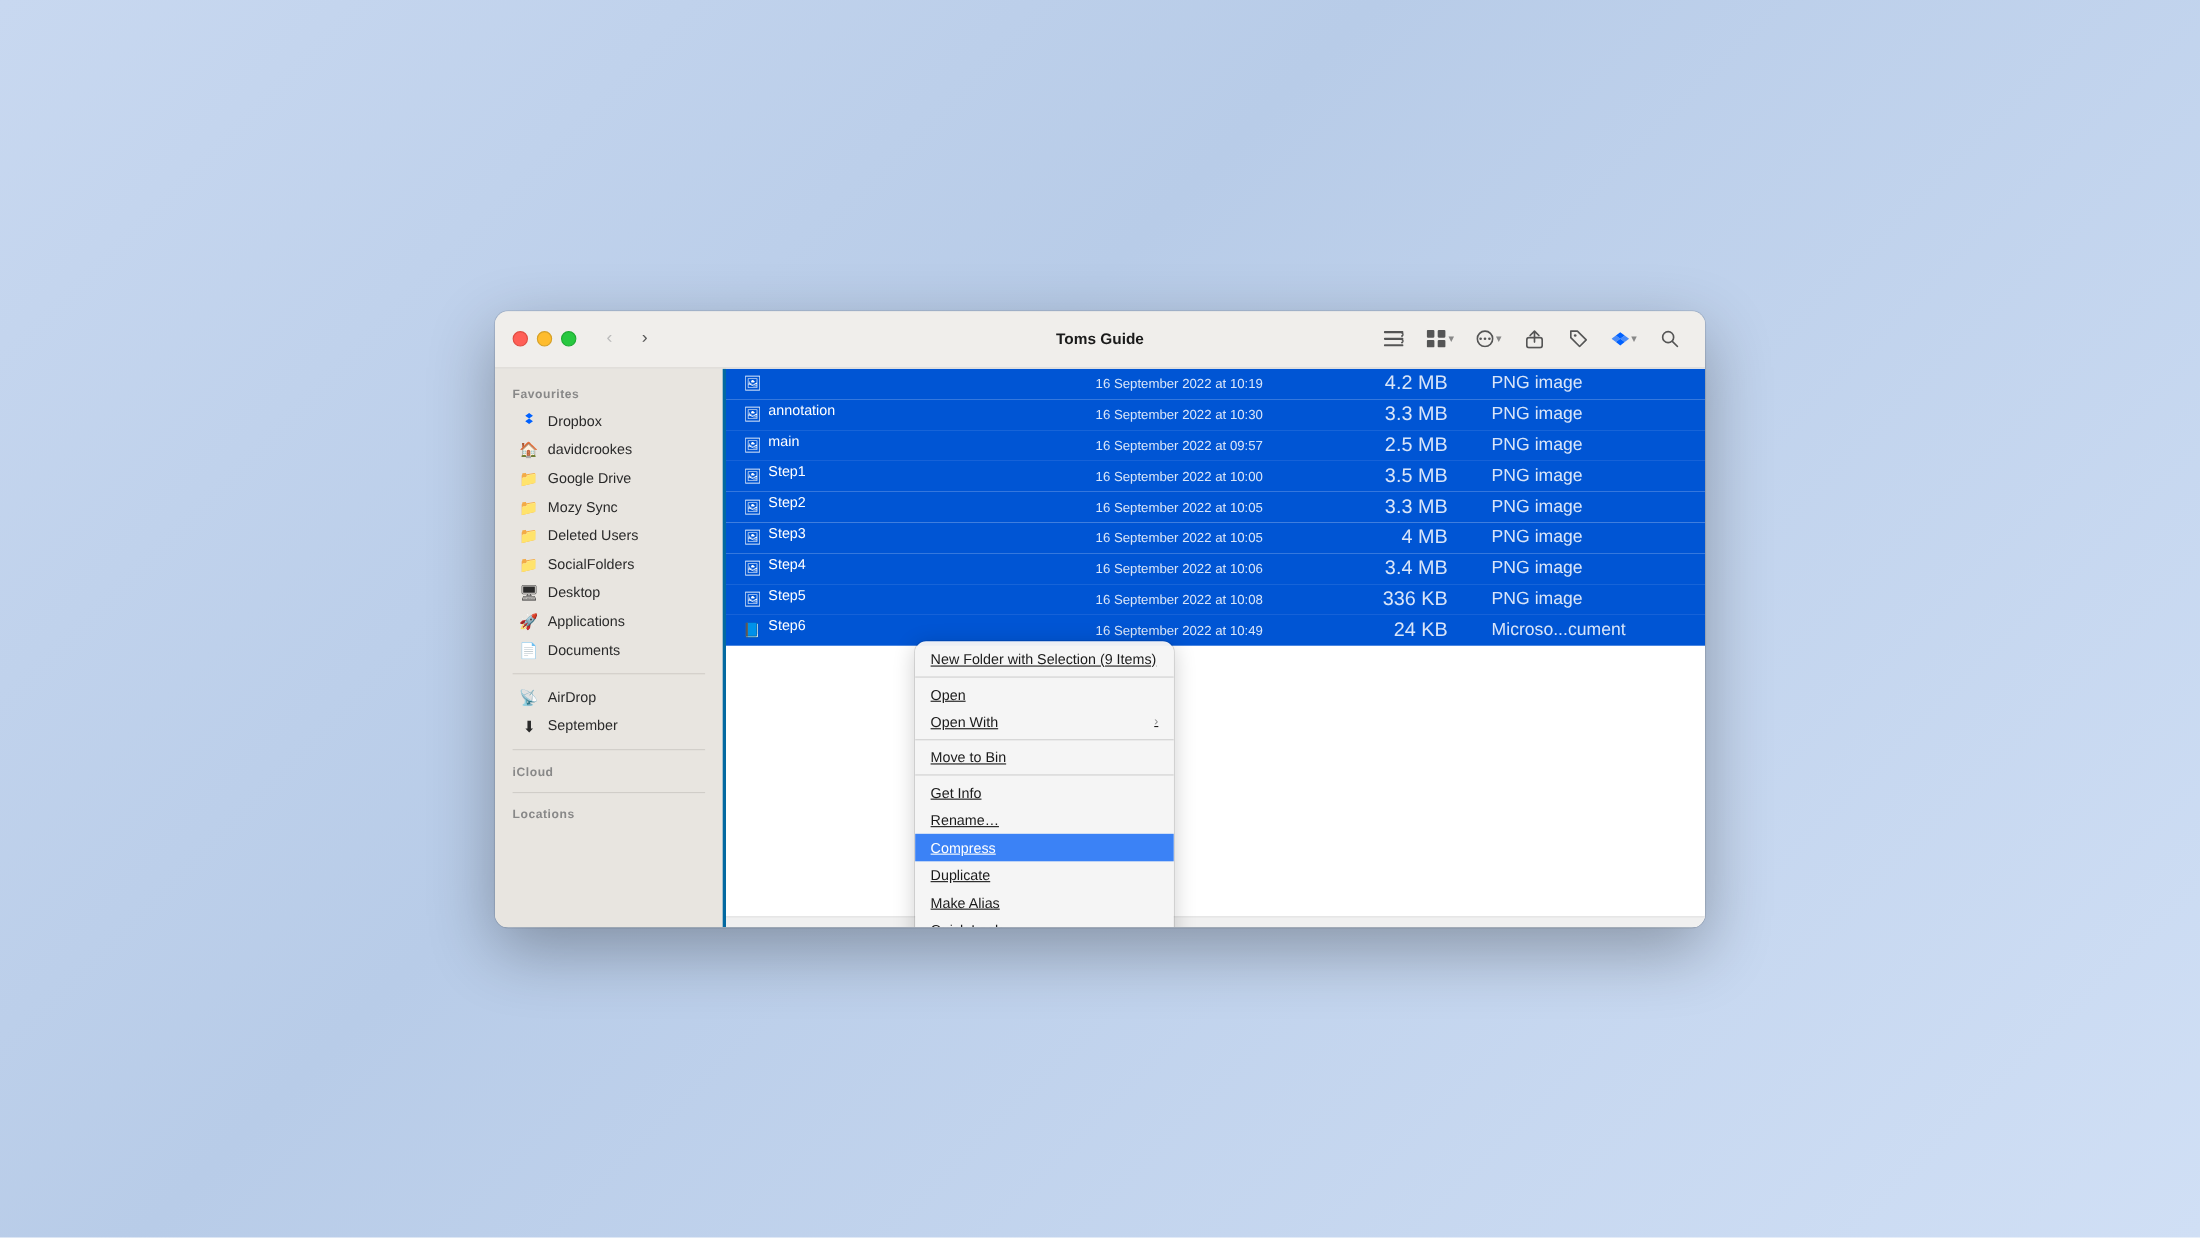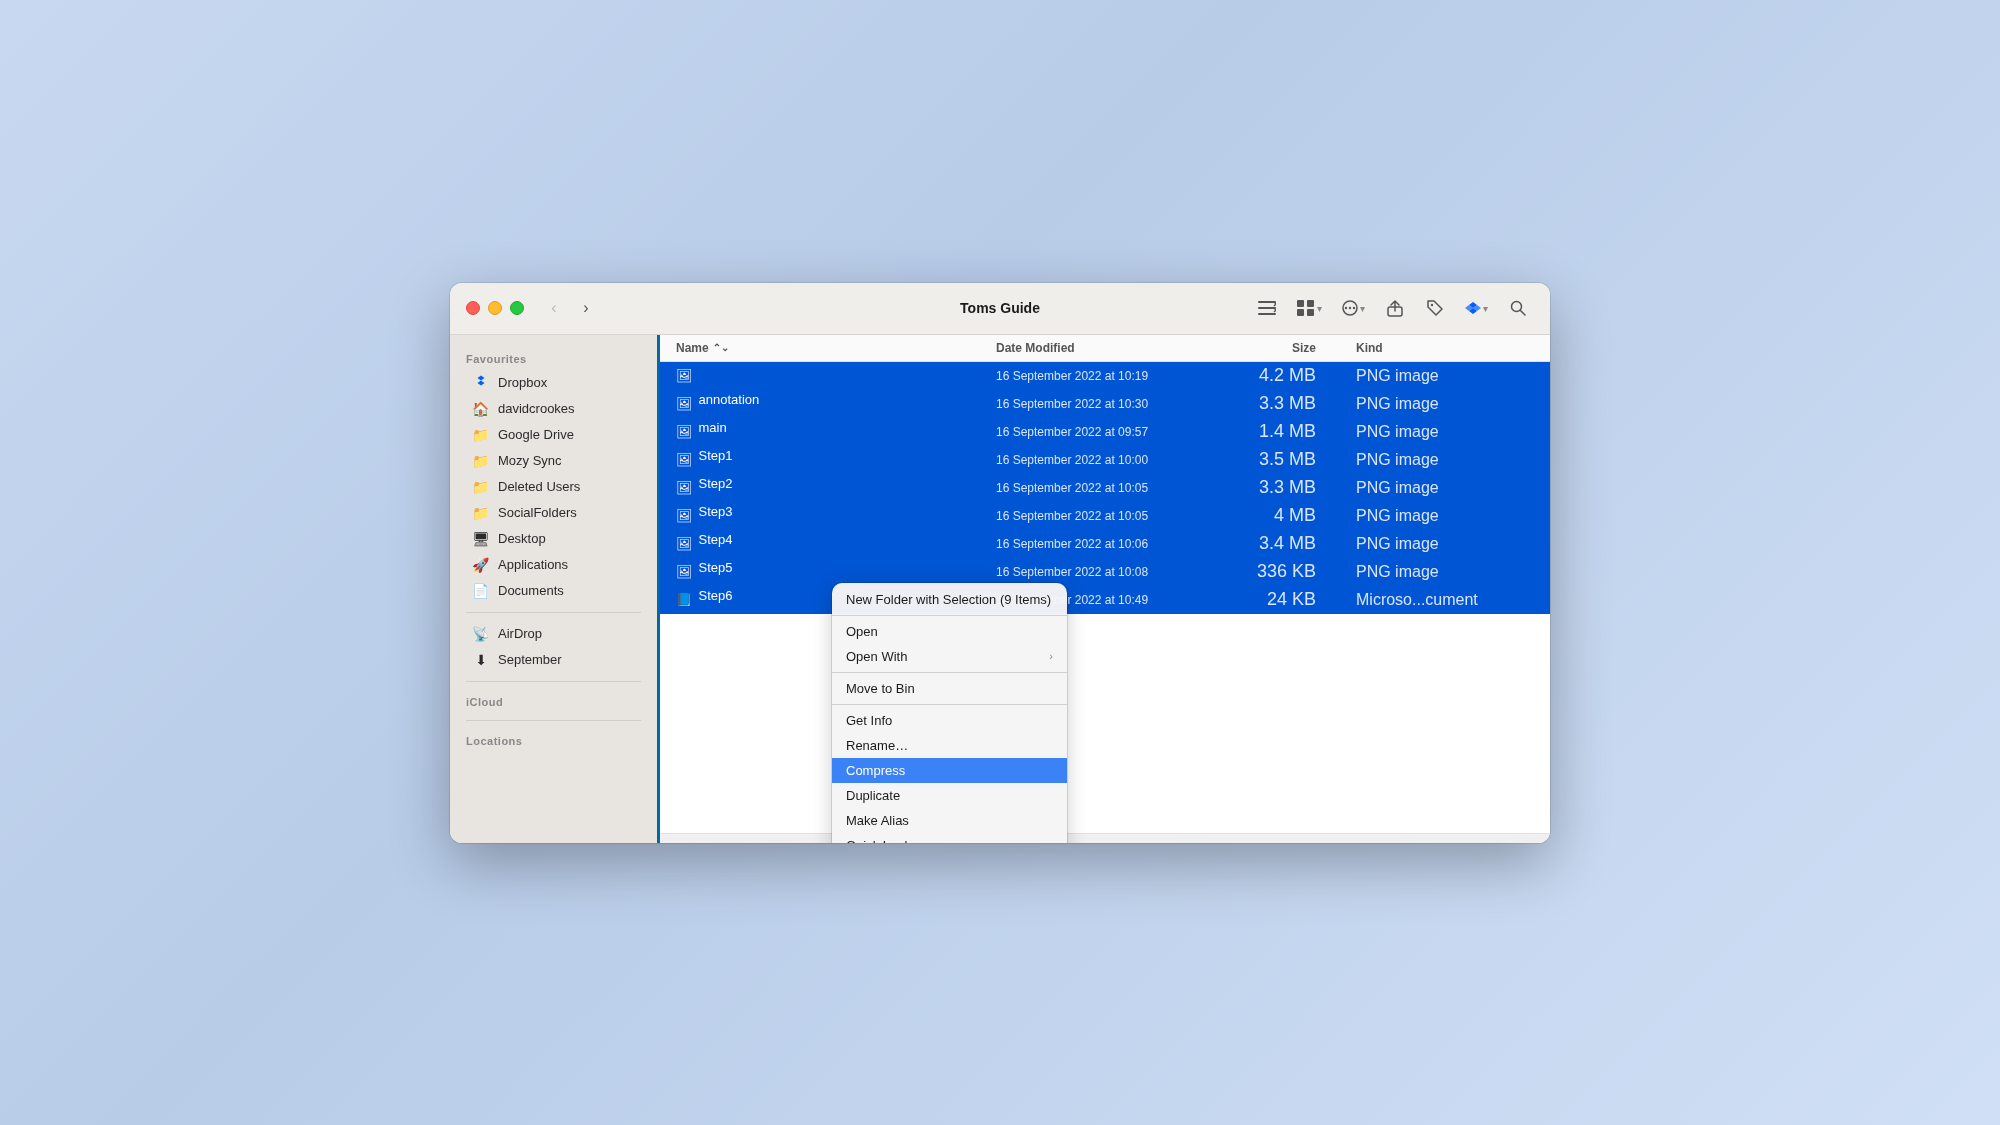--- a/index.html
+++ b/index.html
@@ -204,20 +204,21 @@
       z-index: 100;
       font-size: 13px;
     }
     .cm-item {
       display: flex;
       align-items: center;
       justify-content: space-between;
       padding: 5px 14px;
       cursor: pointer;
       color: #1a1a1a;
+      text-decoration: underline;
     }
     .cm-item.highlighted { background: #3b82f6; color: white; }
     .cm-divider { height: 1px; background: #d0d0d0; margin: 3px 0; }
     .cm-arrow { color: #888; font-size: 11px; }
     .cm-label { display: flex; align-items: center; gap: 6px; }
   </style>
 </head>
 <body>
 
 <div class="window">
@@ -343,35 +344,20 @@
         <span>September</span>
       </div>
       <div class="sidebar-divider"></div>
       <div class="sidebar-section-label">iCloud</div>
       <div class="sidebar-divider"></div>
       <div class="sidebar-section-label">Locations</div>
     </div>
 
     <div class="main-content">
 
-      <div class="file-list-header">
-        <div class="col-name">
-          <span>Name</span>
-          <span class="sort-arrow">⌃⌄</span>
-        </div>
-        <div class="col-date">
-          <span>Date Modified</span>
-        </div>
-        <div class="col-size">
-          <span>Size</span>
-        </div>
-        <div class="col-kind">
-          <span>Kind</span>
-        </div>
-      </div>
 
       <div class="file-list" id="file-list">
           <div class="file-row selected">
     <div class="file-name-cell">
       <span class="file-icon">🖼</span>
       <span class="file-name-text">annotation</span>
     </div>
     <div class="file-date">16 September 2022 at 10:19</div>
     <div class="file-size">4.2 MB</div>
     <div class="file-kind">PNG image</div>
@@ -384,21 +370,21 @@
     <div class="file-date">16 September 2022 at 10:30</div>
     <div class="file-size">3.3 MB</div>
     <div class="file-kind">PNG image</div>
   </div>
           <div class="file-row selected">
     <div class="file-name-cell">
       <span class="file-icon">🖼</span>
       <span class="file-name-text">Step1</span>
     </div>
     <div class="file-date">16 September 2022 at 09:57</div>
-    <div class="file-size">1.4 MB</div>
+    <div class="file-size">2.5 MB</div>
     <div class="file-kind">PNG image</div>
   </div>
           <div class="file-row selected">
     <div class="file-name-cell">
       <span class="file-icon">🖼</span>
       <span class="file-name-text">Step2</span>
     </div>
     <div class="file-date">16 September 2022 at 10:00</div>
     <div class="file-size">3.5 MB</div>
     <div class="file-kind">PNG image</div>

